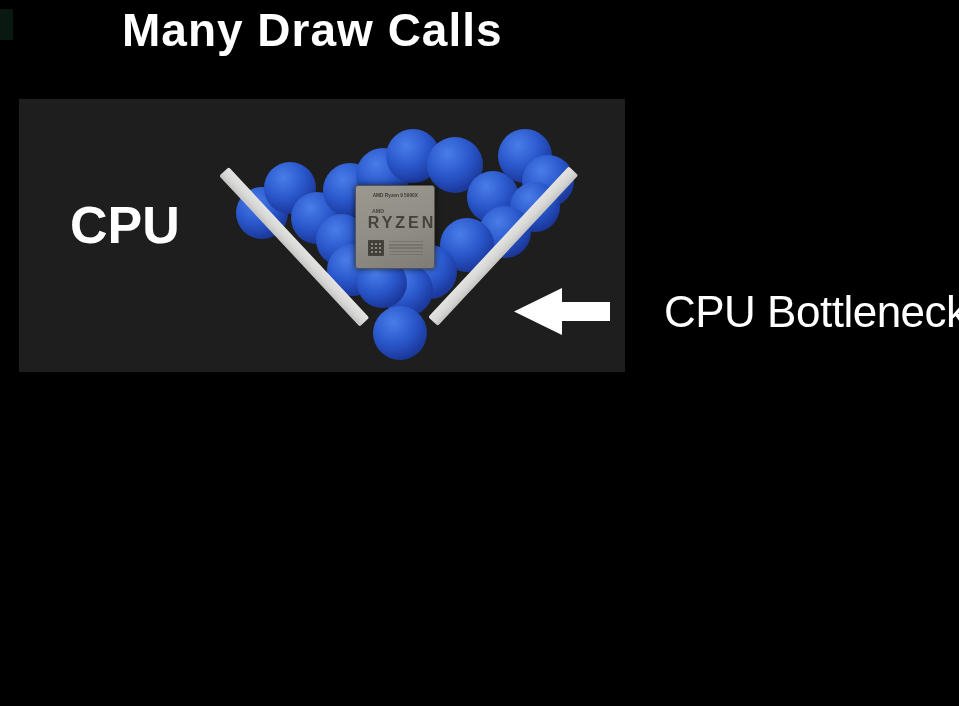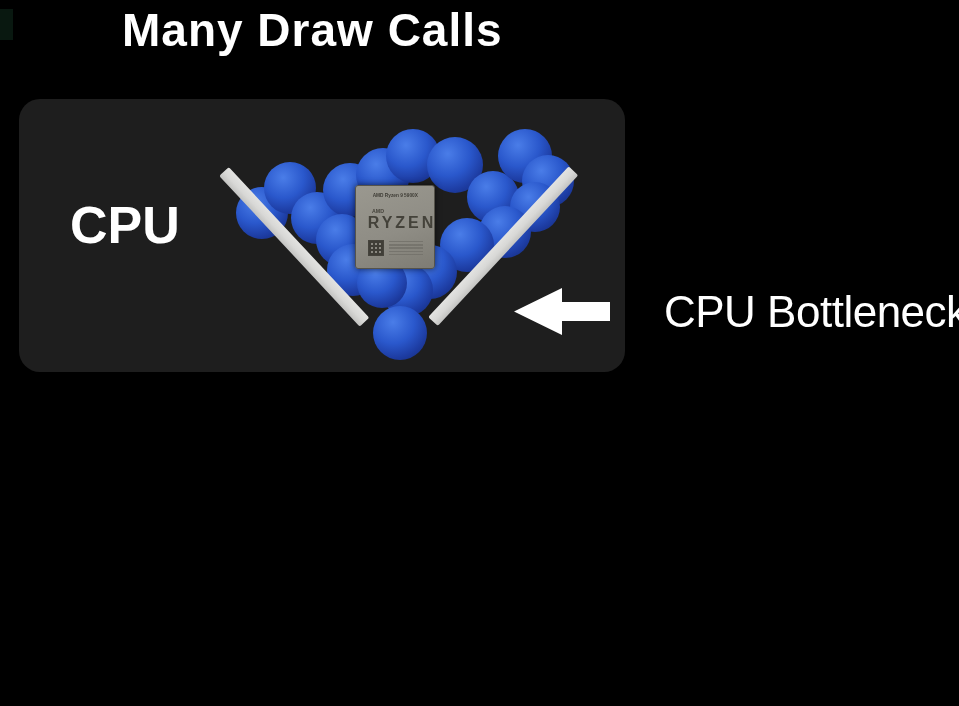--- a/index.html
+++ b/index.html
@@ -15,21 +15,21 @@
     color:var(--text,#fff);white-space:nowrap;
   }
   .corner-artifact{
     position:absolute;left:0;top:9px;width:13px;height:31px;
     background:#0b1c13;opacity:.85;
   }
   .panel{
     position:absolute;left:19px;width:606px;height:273px;
     background:var(--panel,#1e1e1e);
   }
-  .panel-cpu{top:99px;border-radius:21px;}
+  .panel-cpu{top:99px;}
   .panel-gpu{top:424px;height:269px;}
   .panel-label{
     position:absolute;font-size:52px;font-weight:700;line-height:1;
     color:var(--text,#fff);z-index:4;
   }
   .panel-cpu .panel-label{left:51px;top:100px;}
   .panel-gpu .panel-label{left:53px;top:110px;}
   .balls{position:absolute;inset:0;z-index:1;}
   .ball{
     position:absolute;border-radius:50%;

